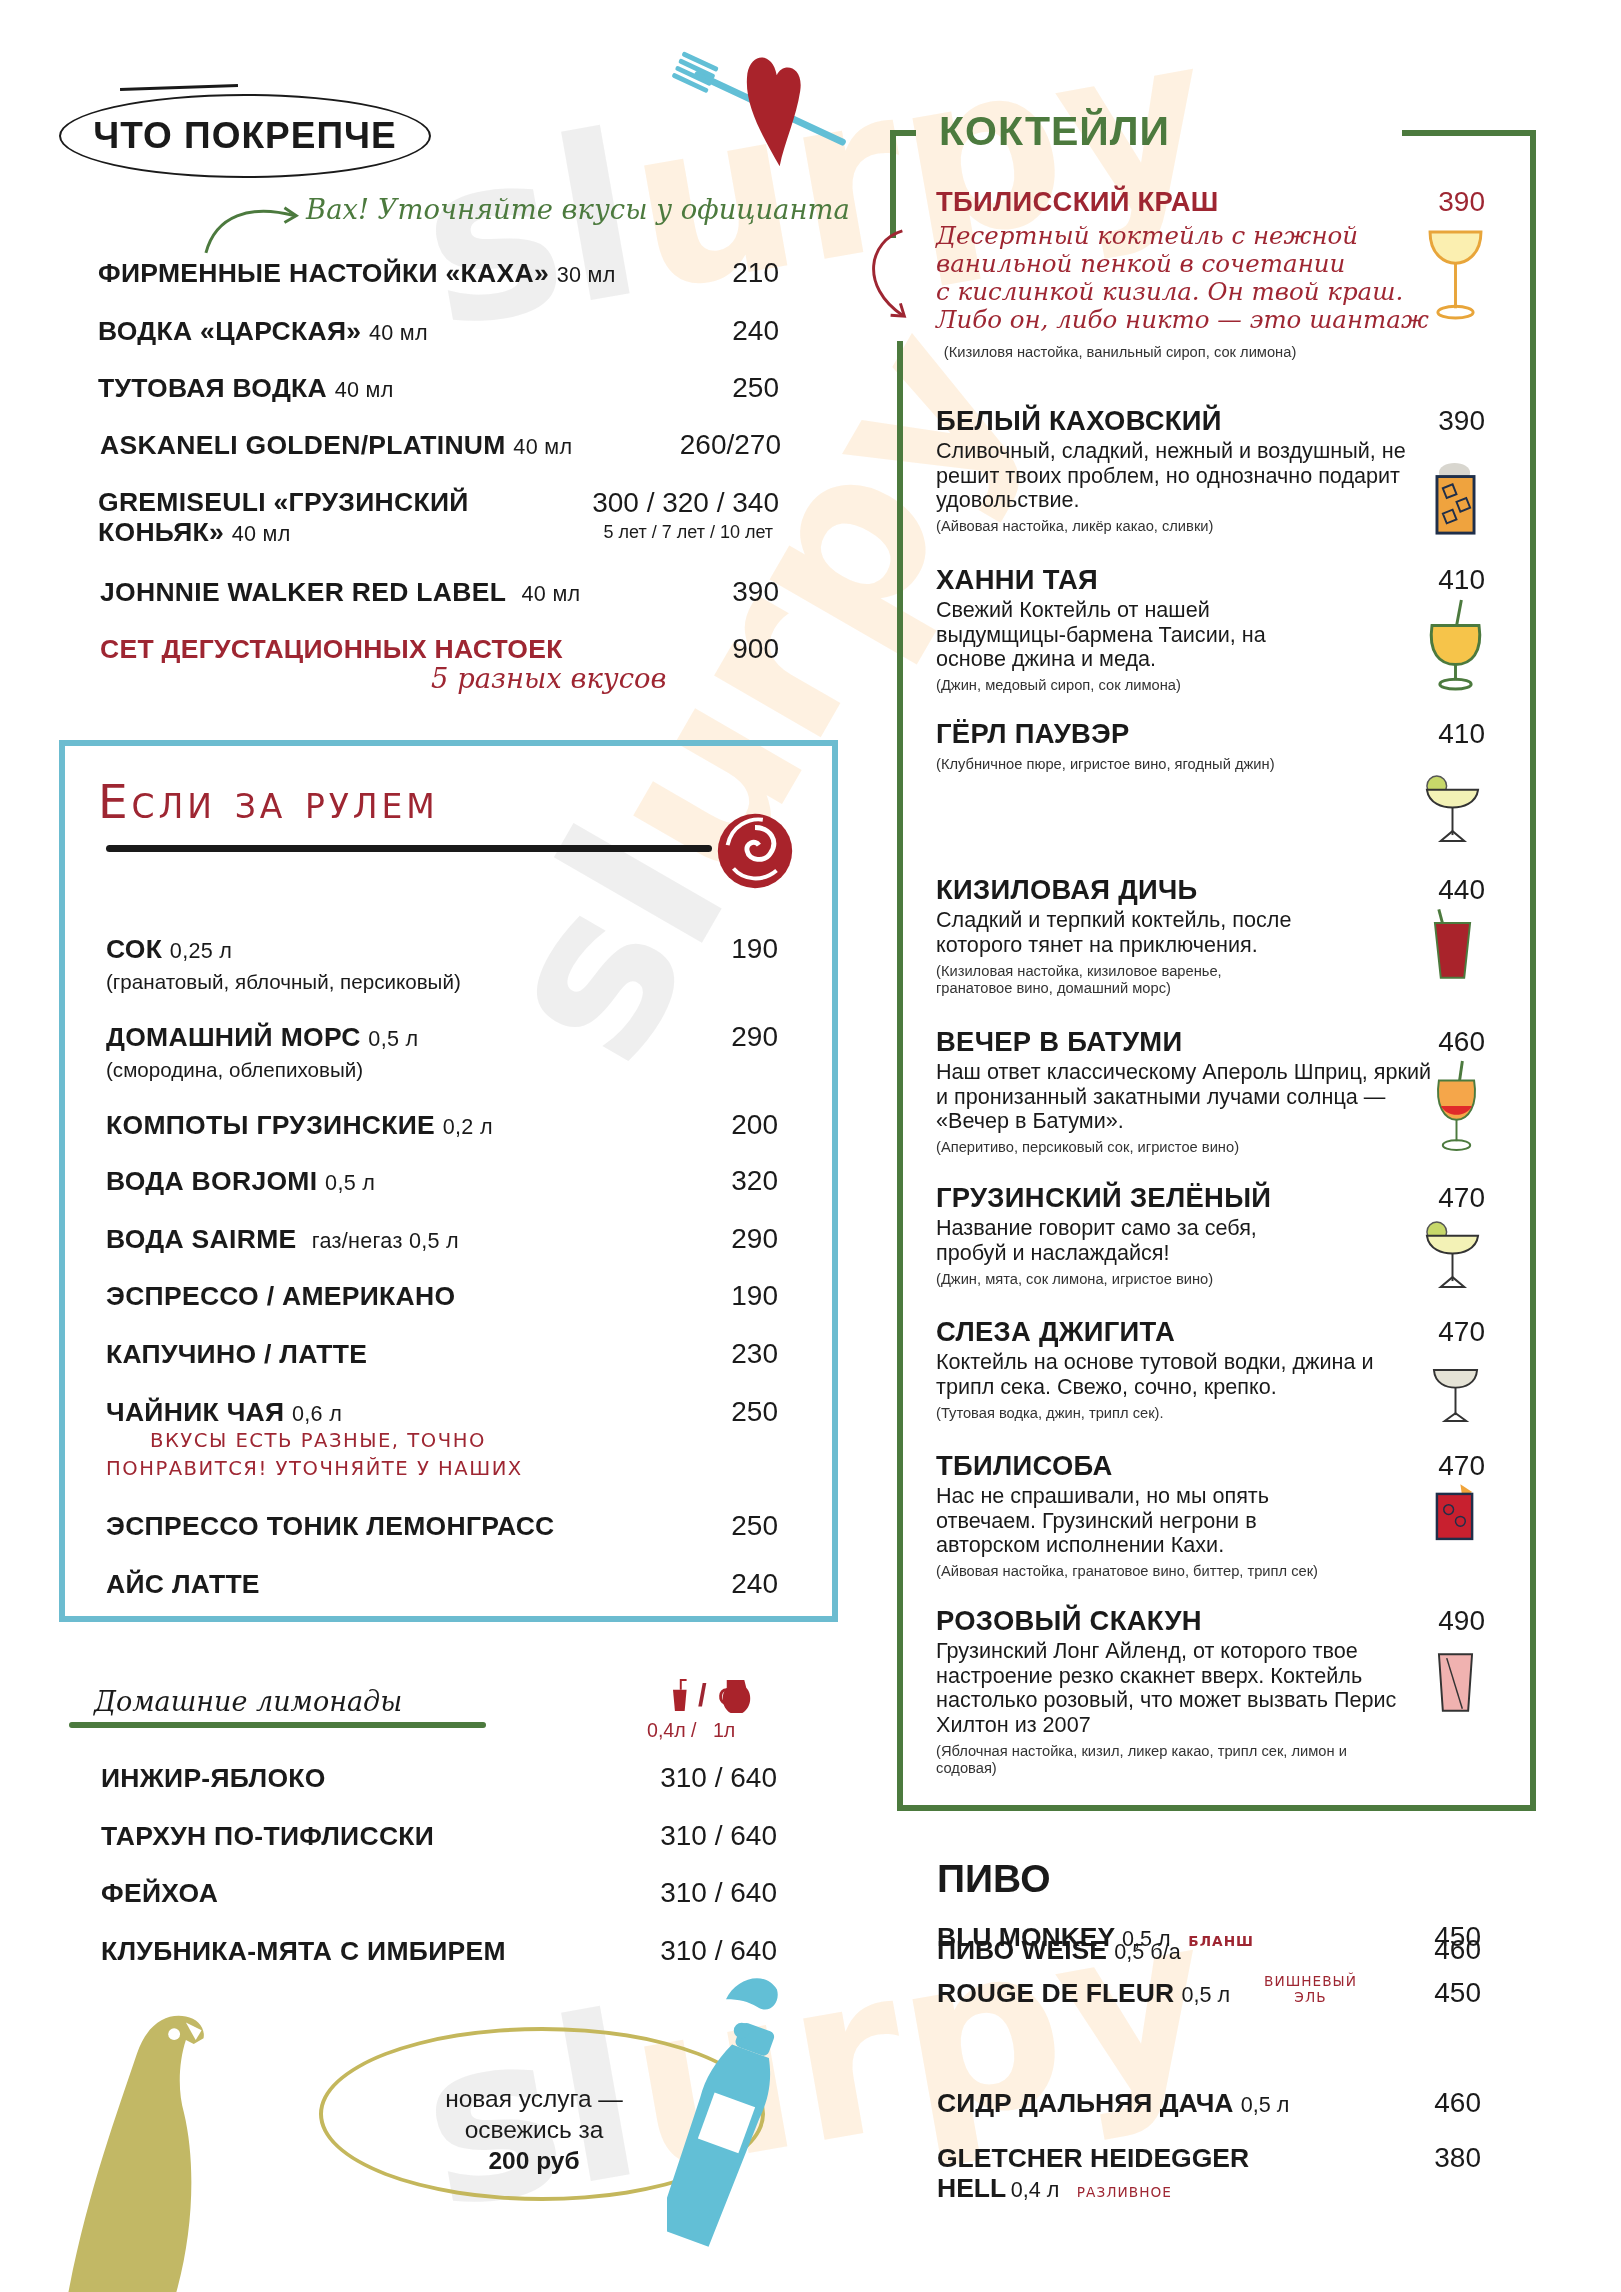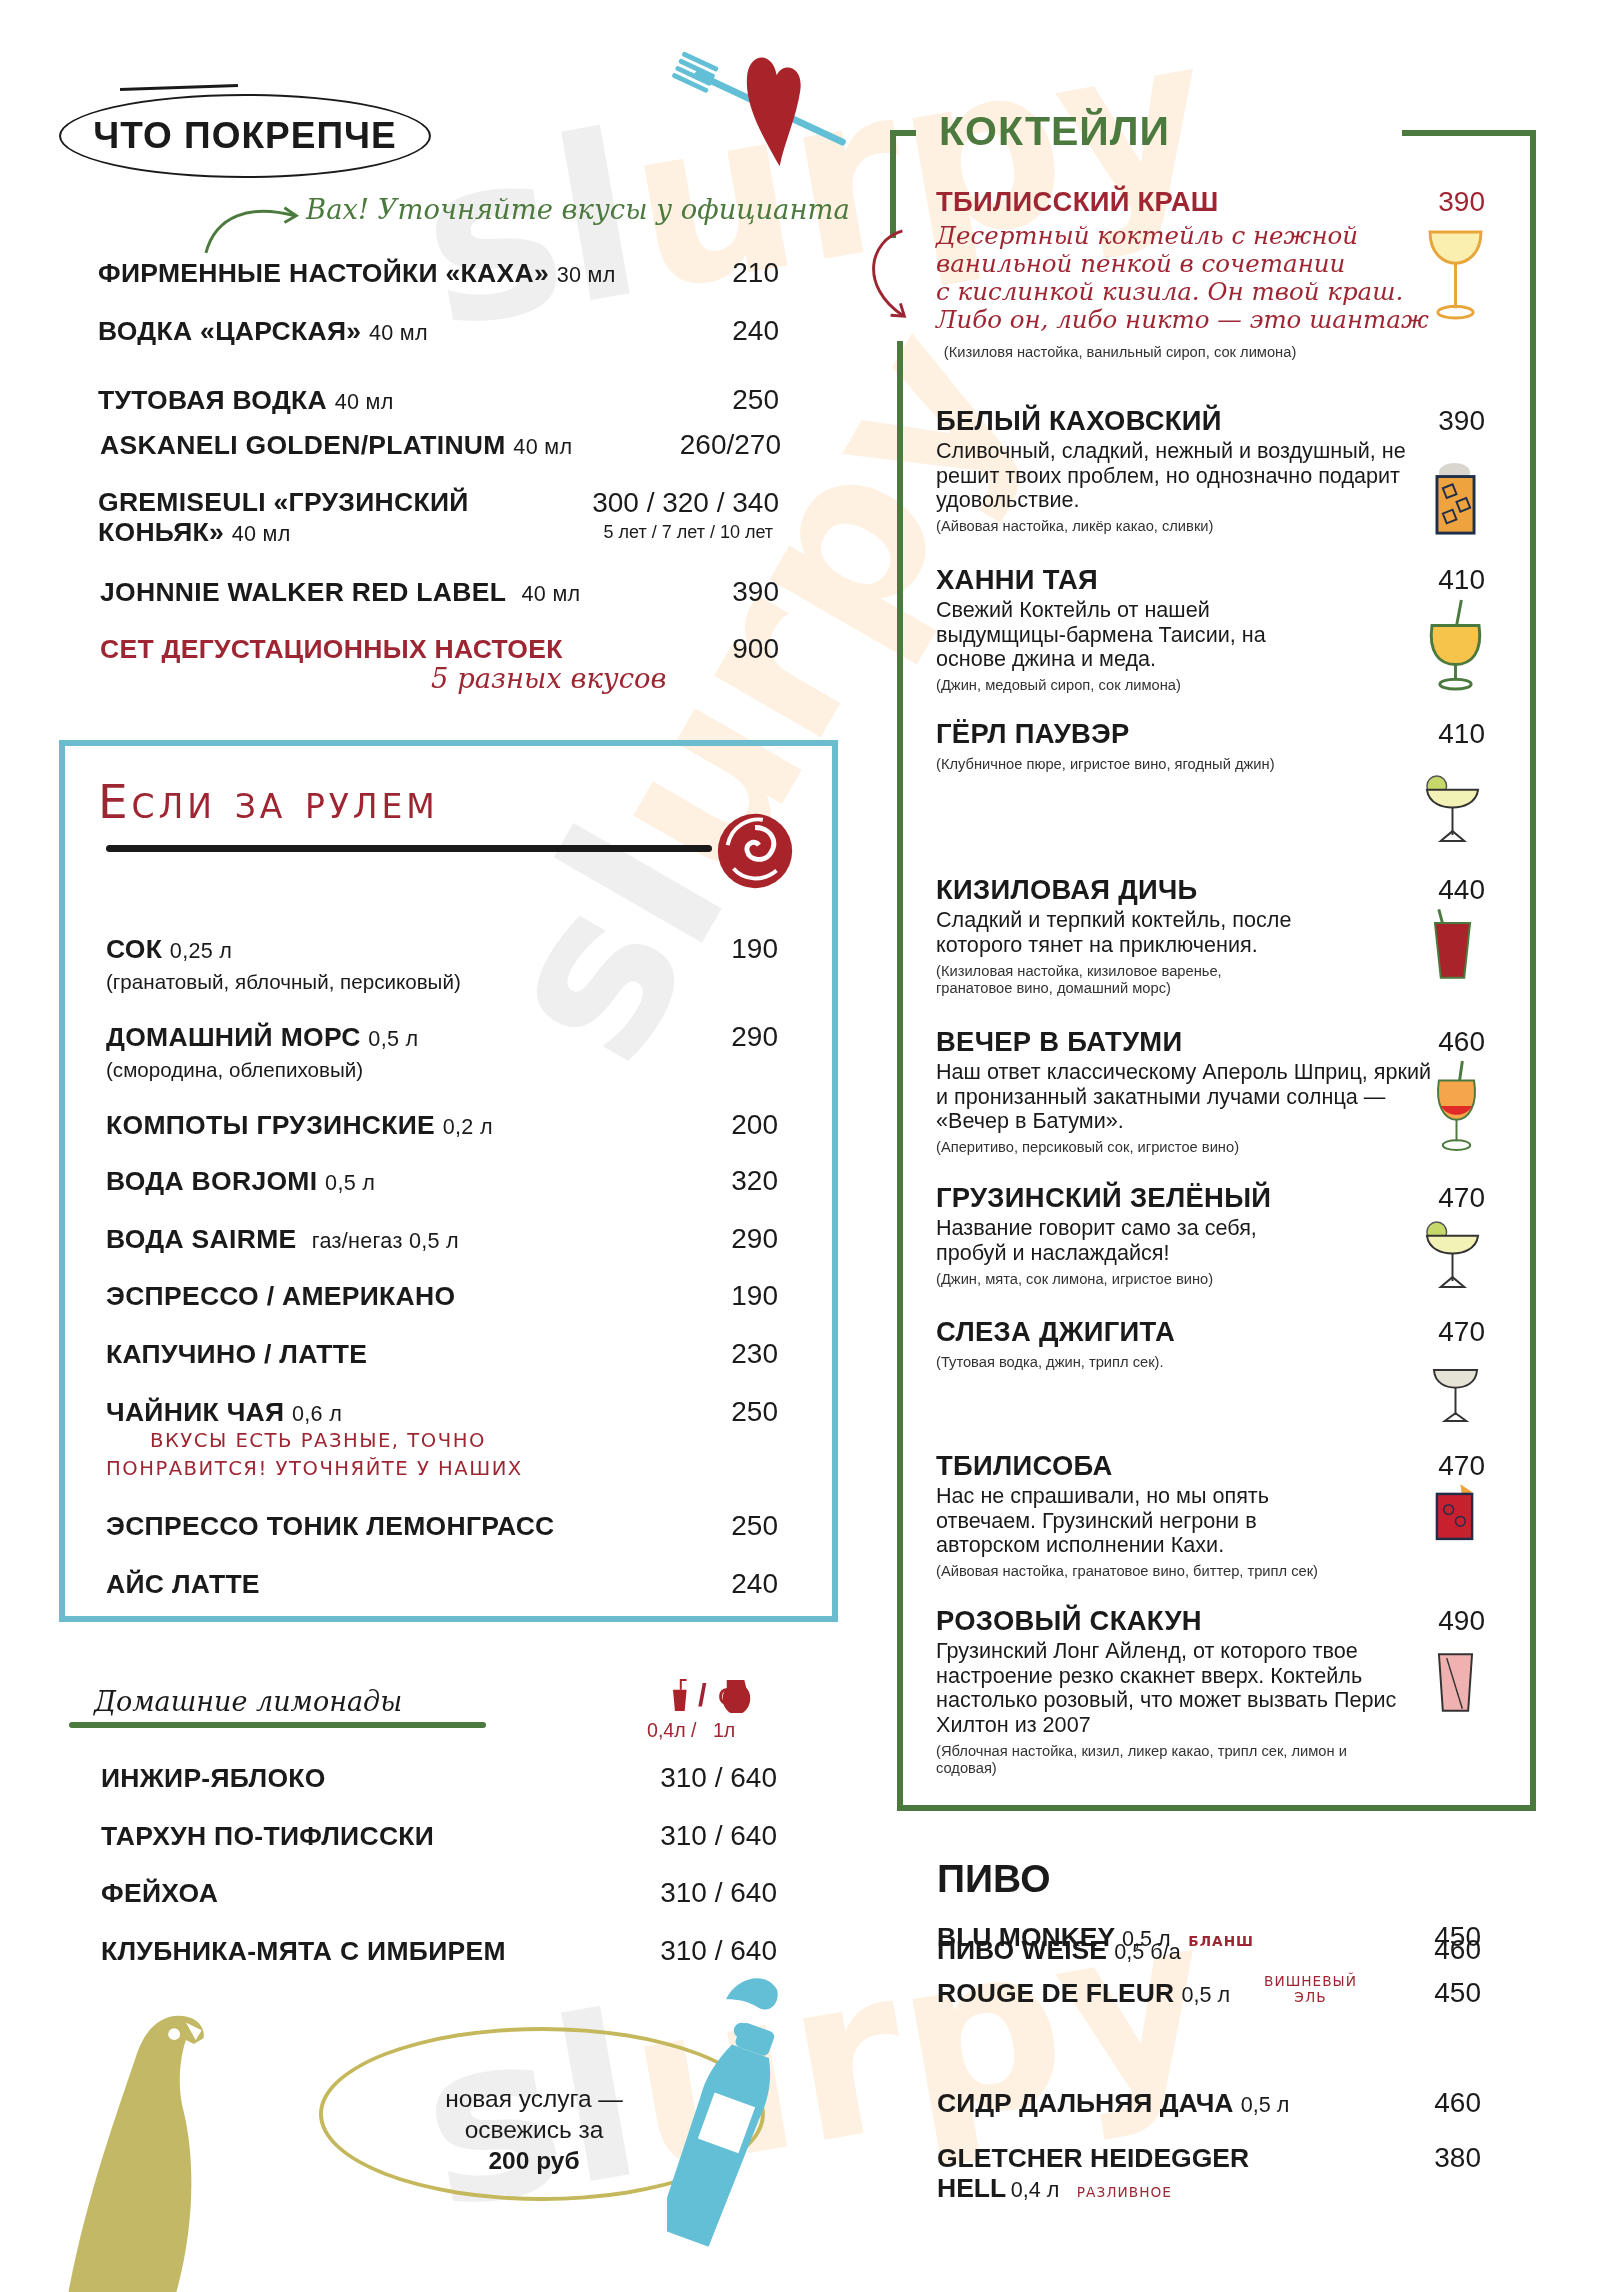--- a/index.html
+++ b/index.html
@@ -90,21 +90,21 @@
 <div class="hint-green">Вах! Уточняйте вкусы у официанта</div>
 
 <div class="row" style="left:98px; top:257px; width:681px;">
   <span class="name"><span>ФИРМЕННЫЕ НАСТОЙКИ «КАХА»</span> <span class="vol">30 мл</span></span>
   <span class="price">210</span>
 </div>
 <div class="row" style="left:98px; top:315px; width:681px;">
   <span class="name"><span>ВОДКА «ЦАРСКАЯ»</span> <span class="vol">40 мл</span></span>
   <span class="price">240</span>
 </div>
-<div class="row" style="left:98px; top:384px; width:681px;">
+<div class="row" style="left:98px; top:372px; width:681px;">
   <span class="name"><span>ТУТОВАЯ ВОДКА</span> <span class="vol">40 мл</span></span>
   <span class="price">250</span>
 </div>
 <div class="row" style="left:100px; top:429px; width:681px;align-items:center;">
   <span class="name"><span>ASKANELI GOLDEN/PLATINUM</span> <span class="vol">40 мл</span></span>
   <span class="price">260/270</span>
 </div>
 <div class="abs" style="left:98px; top:487px; width:681px; height:63px;">
   <div class="name" style="position:absolute; left:0; top:0;">GREMISEULI «ГРУЗИНСКИЙ</div>
   <div class="name" style="position:absolute; left:0; top:30px;"><span>КОНЬЯК»</span> <span class="vol">40 мл</span></div>
@@ -347,20 +347,21 @@
   <path d="M4 16 L56 16 C54 30 40 34 30 34 C20 34 6 30 4 16 Z" fill="#f3f2b6" stroke="#333" stroke-width="2"></path>
   <line x1="30" y1="34" x2="30" y2="62" stroke="#333" stroke-width="2"></line>
   <path d="M18 68 L42 68 L30 58 Z" fill="none" stroke="#333" stroke-width="2"></path>
 </svg>
 
 <div class="ck" style="top:1316px;">
   <div class="ck-head">
       <span class="ck-name">СЛЕЗА ДЖИГИТА</span>
       <span class="ck-price">470</span>
     </div>
+  <div class="ck-desc" style="width:495px;">Коктейль на основе тутовой водки, джина и трипл сека. Свежо, сочно, крепко.</div>
   <div class="ck-ingr">(Тутовая водка, джин, трипл сек).</div>
 </div>
 <svg class="abs" style="left:1431px; top:1364px;" width="49" height="61" viewBox="0 0 50 62">
   <path d="M3 6 L47 6 C46 20 34 24 25 24 C16 24 4 20 3 6 Z" fill="#e5e3d6" stroke="#333" stroke-width="2"></path>
   <line x1="25" y1="24" x2="25" y2="52" stroke="#333" stroke-width="2"></line>
   <path d="M14 58 L36 58 L25 50 Z" fill="none" stroke="#333" stroke-width="2"></path>
 </svg>
 
 <div class="ck" style="top:1450px;">
   <div class="ck-head">

